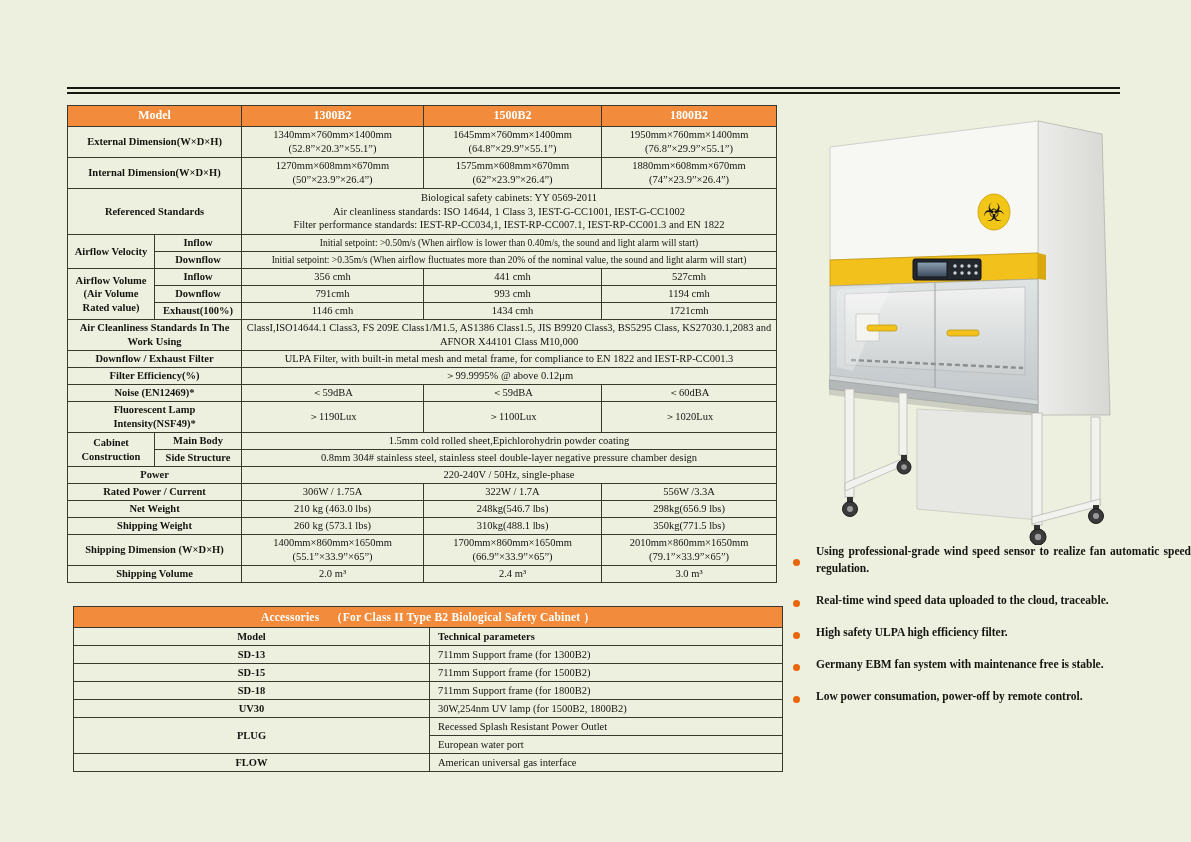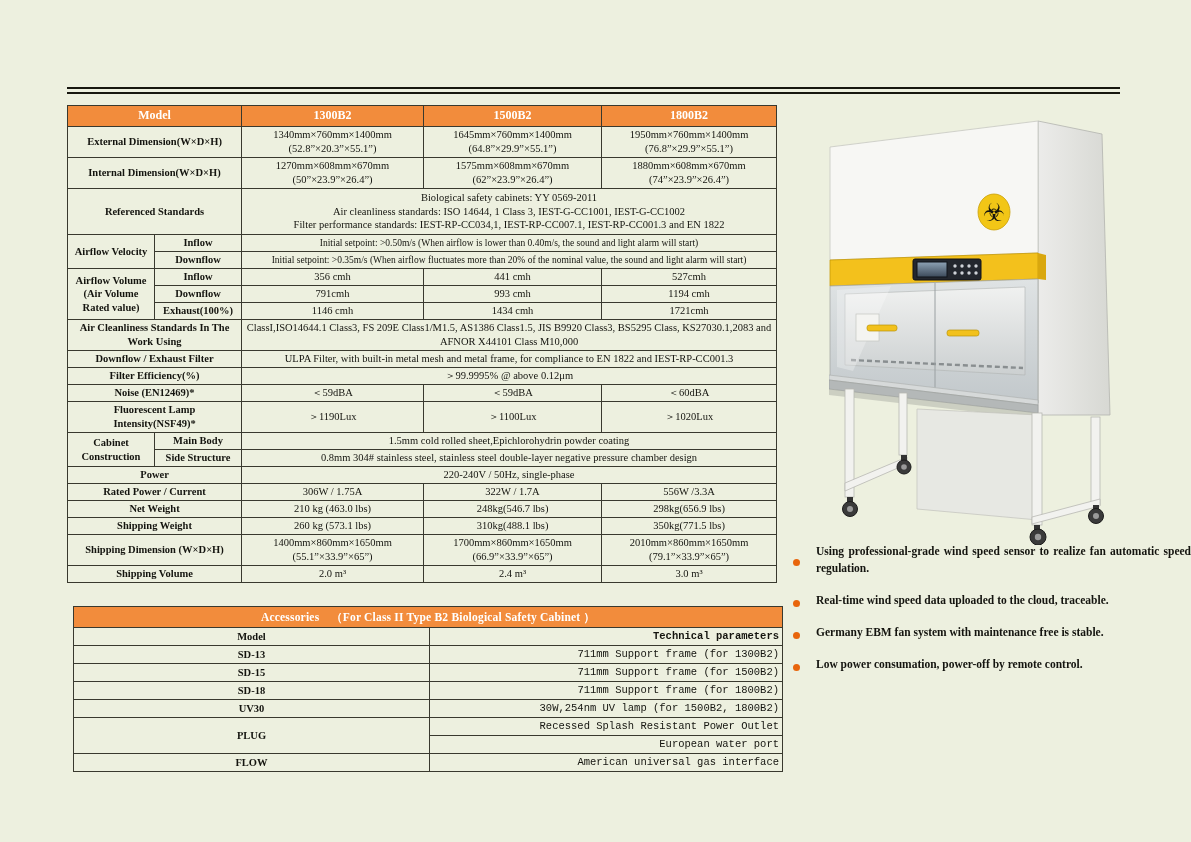--- a/index.html
+++ b/index.html
@@ -19,21 +19,21 @@
   .spec-table{position:absolute;left:67px;top:105px;width:709px;}
   .spec-table th{background:#f28c3c;color:#ffffff;font-weight:bold;font-size:12px;height:18px;}
   .lbl{font-weight:bold;margin-left:8px;}
   .small{font-size:9.5px;white-space:nowrap;}
   .h1{height:17px;}
   .h2{height:31px;}
   .h3{height:46px;}
   .acc-table{position:absolute;left:73px;top:606px;width:709px;}
   .acc-table th{background:#f28c3c;color:#ffffff;font-weight:bold;font-size:11.5px;height:18px;letter-spacing:.2px;}
   .acc-table td{height:15px;font-size:10.5px;}
-  .acc-table td.val{text-align:right;padding-left:8px;font-family:Liberation Mono, monospace;}
+  .acc-table td.val{text-align:left;padding-left:8px;}
   .features{
     position:absolute;left:787px;top:543px;width:404px;
     list-style:none;margin:0;padding:0;
   }
   .features li{
     display:flex;align-items:center;margin-bottom:15px;
     font-weight:bold;font-size:11.5px;line-height:17px;
   }
   .features .dot{
     flex:0 0 auto;width:7px;height:7px;border-radius:50%;
@@ -351,19 +351,23 @@
   <li>
       <span class="dot"></span>
       <span class="txt">Using professional-grade wind speed sensor to realize fan automatic speed regulation.</span>
     </li>
   <li>
       <span class="dot"></span>
       <span class="txt">Real-time wind speed data uploaded to the cloud, traceable.</span>
     </li>
   <li>
       <span class="dot"></span>
+      <span class="txt">High safety ULPA high efficiency filter.</span>
+    </li>
+  <li>
+      <span class="dot"></span>
       <span class="txt">Germany EBM fan system with maintenance free is stable.</span>
     </li>
   <li>
       <span class="dot"></span>
       <span class="txt">Low power consumation, power-off by remote control.</span>
     </li>
 </ul>
 
 </body></html>

